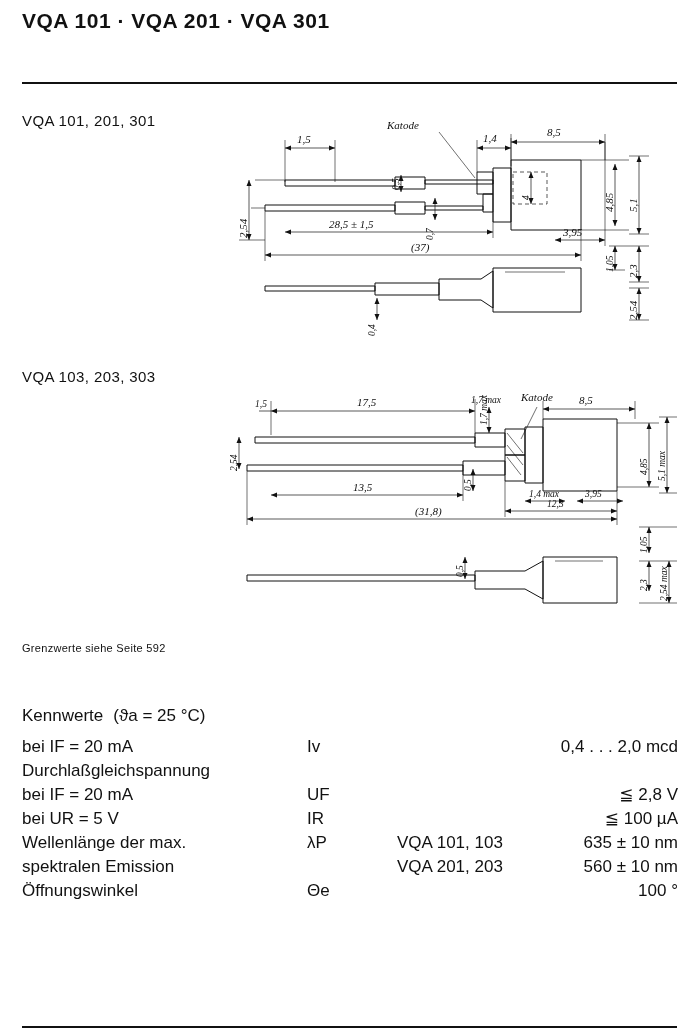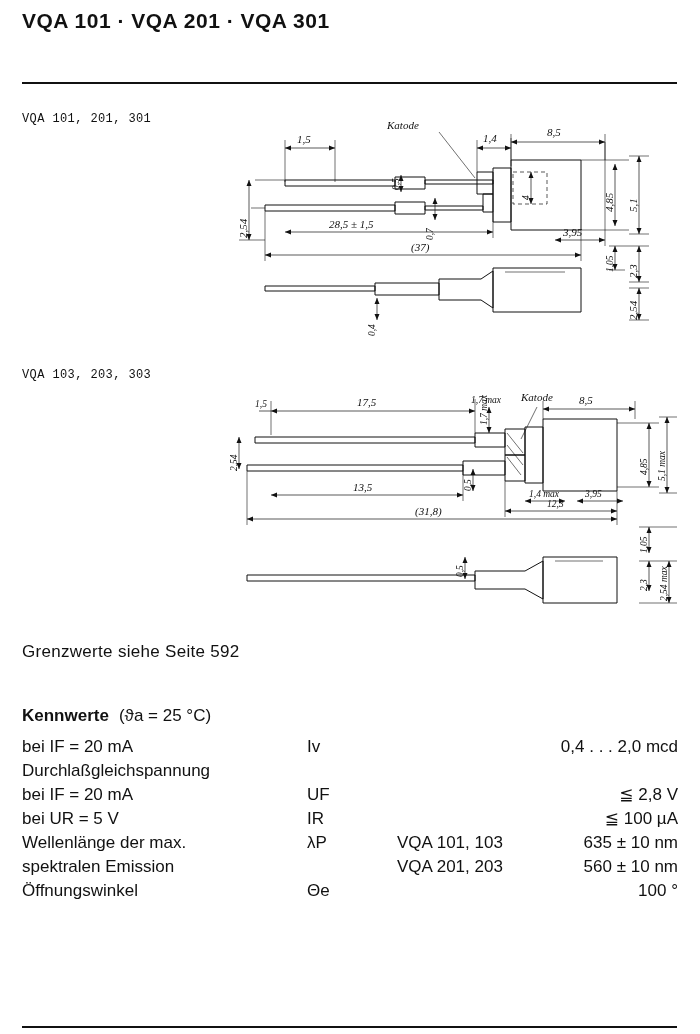--- a/index.html
+++ b/index.html
@@ -39,53 +39,52 @@
     position: absolute;
     left: 22px;
     top: 82px;
     width: 655px;
     height: 2px;
     background: #111;
   }
   
   .fig-caption {
     position: absolute;
-    font-size: 12px;
+    font-size: 15px;
     letter-spacing: 0.4px;
-    font-family: Liberation Mono, monospace;
   }
   #cap1 { left: 22px; top: 112px; }
   #cap2 { left: 22px; top: 368px; }
 
   
   .fig {
     position: absolute;
   }
   #fig1 { left: 225px; top: 120px; width: 460px; height: 235px; }
   #fig2 { left: 225px; top: 385px; width: 460px; height: 245px; }
 
   .fig svg { display: block; }
 
   
   .grenzwerte {
     position: absolute;
     left: 22px;
     top: 642px;
-    font-size: 17px;
+    font-size: 11px;
     letter-spacing: 0.3px;
   }
 
   
   .kenn-head {
     position: absolute;
     left: 22px;
     top: 706px;
     font-size: 17px;
   }
-  .kenn-head b { font-weight: bold; }
+  .kenn-head b { font-weight: normal; }
   .kenn-head .cond { font-weight: normal; padding-left: 10px; }
 
   table.kenn {
     position: absolute;
     left: 22px;
     top: 735px;
     width: 656px;
     border-collapse: collapse;
     font-size: 17px;
   }

